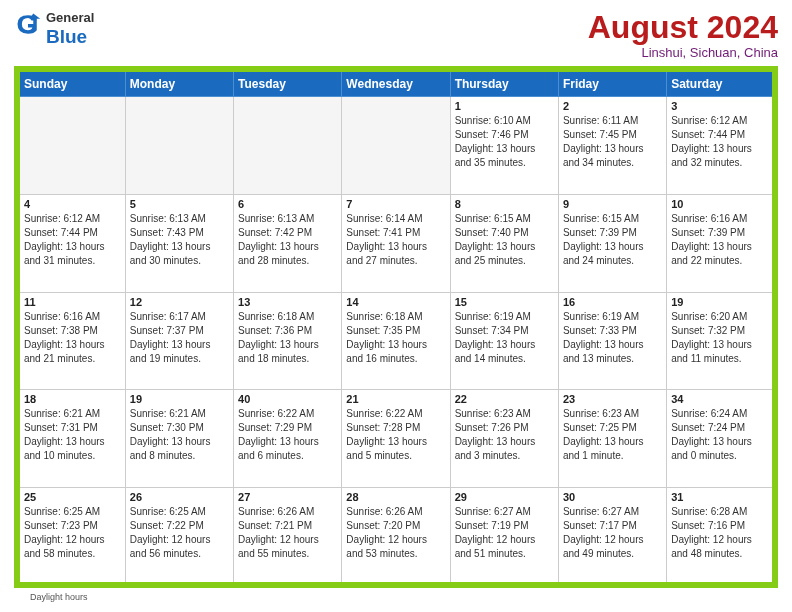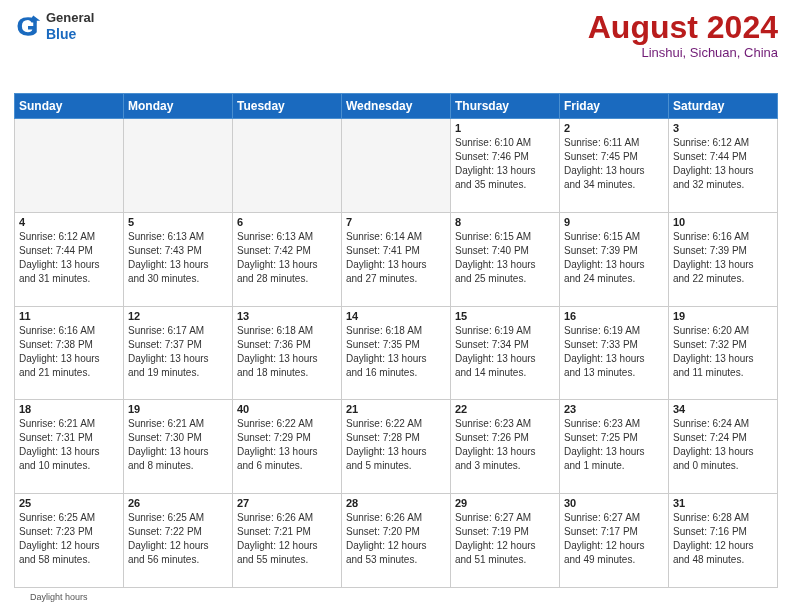--- a/index.html
+++ b/index.html
@@ -18,21 +18,21 @@
       flex-direction: column;
     }
     .header {
       display: flex;
       justify-content: space-between;
       align-items: flex-start;
       margin-bottom: 6px;
     }
     .logo {
       display: flex;
-      align-items: center;
+      align-items: flex-start;
       gap: 4px;
     }
     .logo-text {
       font-size: 13px;
       font-weight: bold;
       line-height: 1.2;
     }
     .logo-icon {
       width: 28px;
       height: 28px;
@@ -45,25 +45,24 @@
       font-weight: bold;
       color: #b91c1c;
       line-height: 1.1;
     }
     .location {
       font-size: 13px;
       color: #701a75;
     }
     .calendar {
       flex: 1;
-      border: 1px solid #84cc16;
+      border: 6px solid #84cc16;
       border-collapse: collapse;
       width: 100%;
       table-layout: fixed;
-      margin-top: 27px;
     }
     .calendar th {
       background: #1a6abf;
       color: #fff;
       font-size: 12px;
       font-weight: bold;
       padding: 5px 4px;
       text-align: left;
       border: 1px solid #4a8fd0;
     }
@@ -110,21 +109,21 @@
 <div class="page">
   <div class="header">
     <div class="logo">
       <svg class="logo-icon" viewBox="0 0 32 32">
         <rect x="0" y="0" width="32" height="32" fill="none"></rect>
         <path d="M4 16 Q4 6 16 6 Q24 6 26 12 L20 12 Q19 9 16 9 Q9 9 9 16 Q9 23 16 23 Q20 23 21 20 L16 20 L16 16 L26 16 L26 23 Q23 27 16 27 Q4 27 4 16Z" fill="#1a6abf"></path>
         <path d="M22 4 L30 10 L26 10 L26 16 L22 16 L22 10 L18 10 Z" fill="#1a6abf"></path>
       </svg>
       <div class="logo-text">
         <div style="color:#333;font-size:13px;font-weight:bold;">General</div>
-        <div style="color:#1a6abf;font-size:14px;font-weight:bold;">Blue</div>
+        <div style="color:#1a6abf;font-size:19px;font-weight:bold;">Blue</div>
       </div>
     </div>
     <div class="title-block">
       <div class="month-title">August 2024</div>
       <div class="location">Linshui, Sichuan, China</div>
     </div>
   </div>
 
   <table class="calendar">
     <thead>

